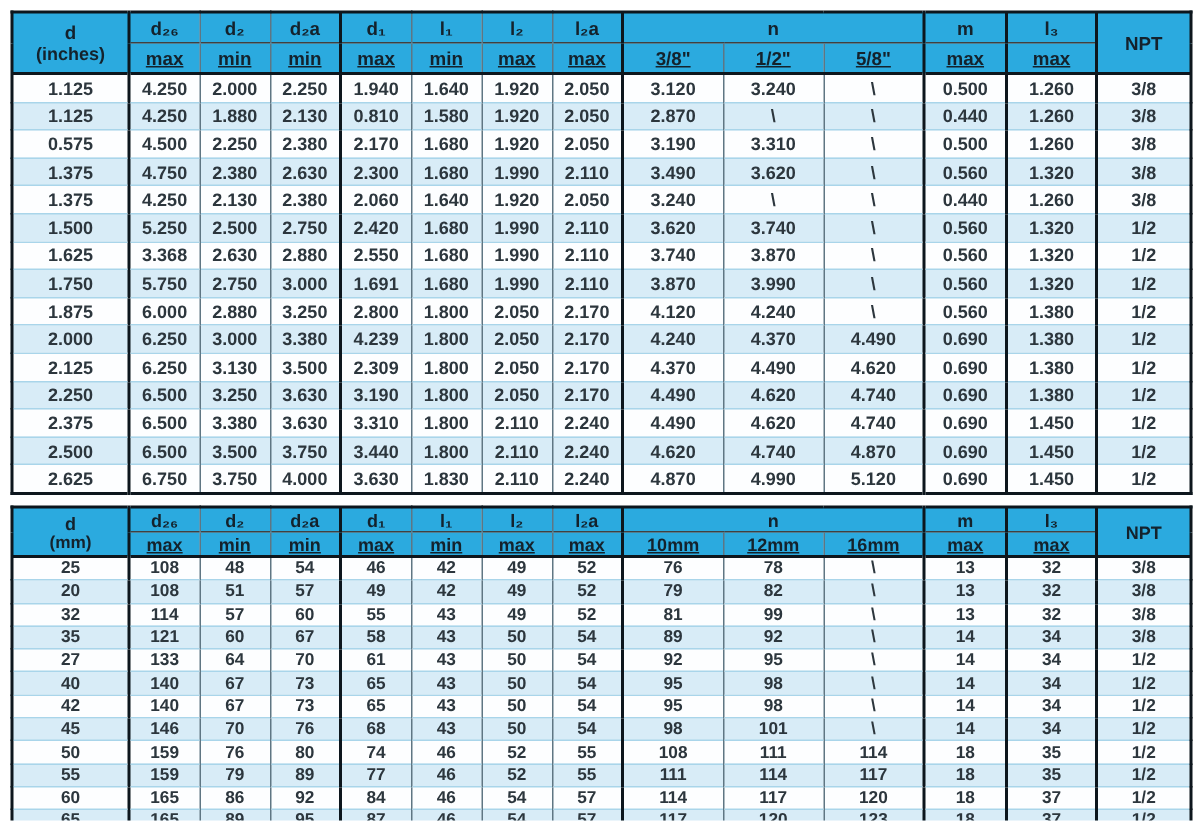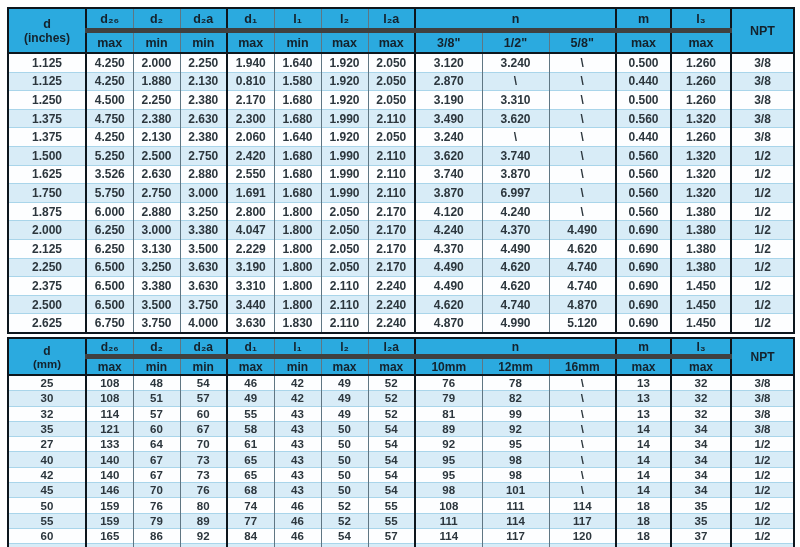--- a/index.html
+++ b/index.html
@@ -37,21 +37,21 @@
   .tbl-in thead th{font-size:12.5px;height:19px;}
   .tbl-mm thead th{font-size:12px;height:15px;}
   .tbl-in tbody td{font-size:12px;height:17.6px;font-weight:600;}
   .tbl-mm tbody td{font-size:11.5px;height:14.3px;font-weight:600;}
 
   
   .v{border-left:1px solid #5f7683;}
   .g{border-left:2px solid #0d161d;}
 
   
-  tr.subrow th{border-top:5px solid #404040;}
+  tr.subrow th{border-top:1px solid #404040;text-decoration:underline;}
   
   thead{border-bottom:2px solid #0d161d;}
   
   tbody tr + tr td{border-top:1px solid #a9d5ea;}
   
   tbody tr:nth-child(odd){background:#fdfeff;}
   tbody tr:nth-child(even){background:#d8ecf7;}
 
   .dcell div.unit{font-size:12px;}
   .tbl-mm .dcell div.unit{font-size:11.5px;}
@@ -136,21 +136,21 @@
         <td class="v">1.920</td>
         <td class="v">2.050</td>
         <td class="g">2.870</td>
         <td class="v">\</td>
         <td class="v">\</td>
         <td class="g">0.440</td>
         <td class="g">1.260</td>
         <td class="g">3/8</td>
       </tr>
       <tr>
-        <td>1.250</td>
+        <td>0.575</td>
         <td class="g">4.500</td>
         <td class="v">2.250</td>
         <td class="v">2.380</td>
         <td class="g">2.170</td>
         <td class="v">1.680</td>
         <td class="v">1.920</td>
         <td class="v">2.050</td>
         <td class="g">3.190</td>
         <td class="v">3.310</td>
         <td class="v">\</td>
@@ -201,21 +201,21 @@
         <td class="v">2.110</td>
         <td class="g">3.620</td>
         <td class="v">3.740</td>
         <td class="v">\</td>
         <td class="g">0.560</td>
         <td class="g">1.320</td>
         <td class="g">1/2</td>
       </tr>
       <tr>
         <td>1.625</td>
-        <td class="g">3.526</td>
+        <td class="g">3.368</td>
         <td class="v">2.630</td>
         <td class="v">2.880</td>
         <td class="g">2.550</td>
         <td class="v">1.680</td>
         <td class="v">1.990</td>
         <td class="v">2.110</td>
         <td class="g">3.740</td>
         <td class="v">3.870</td>
         <td class="v">\</td>
         <td class="g">0.560</td>
@@ -225,21 +225,21 @@
       <tr>
         <td>1.750</td>
         <td class="g">5.750</td>
         <td class="v">2.750</td>
         <td class="v">3.000</td>
         <td class="g">1.691</td>
         <td class="v">1.680</td>
         <td class="v">1.990</td>
         <td class="v">2.110</td>
         <td class="g">3.870</td>
-        <td class="v">6.997</td>
+        <td class="v">3.990</td>
         <td class="v">\</td>
         <td class="g">0.560</td>
         <td class="g">1.320</td>
         <td class="g">1/2</td>
       </tr>
       <tr>
         <td>1.875</td>
         <td class="g">6.000</td>
         <td class="v">2.880</td>
         <td class="v">3.250</td>
@@ -252,37 +252,37 @@
         <td class="v">\</td>
         <td class="g">0.560</td>
         <td class="g">1.380</td>
         <td class="g">1/2</td>
       </tr>
       <tr>
         <td>2.000</td>
         <td class="g">6.250</td>
         <td class="v">3.000</td>
         <td class="v">3.380</td>
-        <td class="g">4.047</td>
+        <td class="g">4.239</td>
         <td class="v">1.800</td>
         <td class="v">2.050</td>
         <td class="v">2.170</td>
         <td class="g">4.240</td>
         <td class="v">4.370</td>
         <td class="v">4.490</td>
         <td class="g">0.690</td>
         <td class="g">1.380</td>
         <td class="g">1/2</td>
       </tr>
       <tr>
         <td>2.125</td>
         <td class="g">6.250</td>
         <td class="v">3.130</td>
         <td class="v">3.500</td>
-        <td class="g">2.229</td>
+        <td class="g">2.309</td>
         <td class="v">1.800</td>
         <td class="v">2.050</td>
         <td class="v">2.170</td>
         <td class="g">4.370</td>
         <td class="v">4.490</td>
         <td class="v">4.620</td>
         <td class="g">0.690</td>
         <td class="g">1.380</td>
         <td class="g">1/2</td>
       </tr>
@@ -414,21 +414,21 @@
         <td class="v">49</td>
         <td class="v">52</td>
         <td class="g">76</td>
         <td class="v">78</td>
         <td class="v">\</td>
         <td class="g">13</td>
         <td class="g">32</td>
         <td class="g">3/8</td>
       </tr>
       <tr>
-        <td>30</td>
+        <td>20</td>
         <td class="g">108</td>
         <td class="v">51</td>
         <td class="v">57</td>
         <td class="g">49</td>
         <td class="v">42</td>
         <td class="v">49</td>
         <td class="v">52</td>
         <td class="g">79</td>
         <td class="v">82</td>
         <td class="v">\</td>

